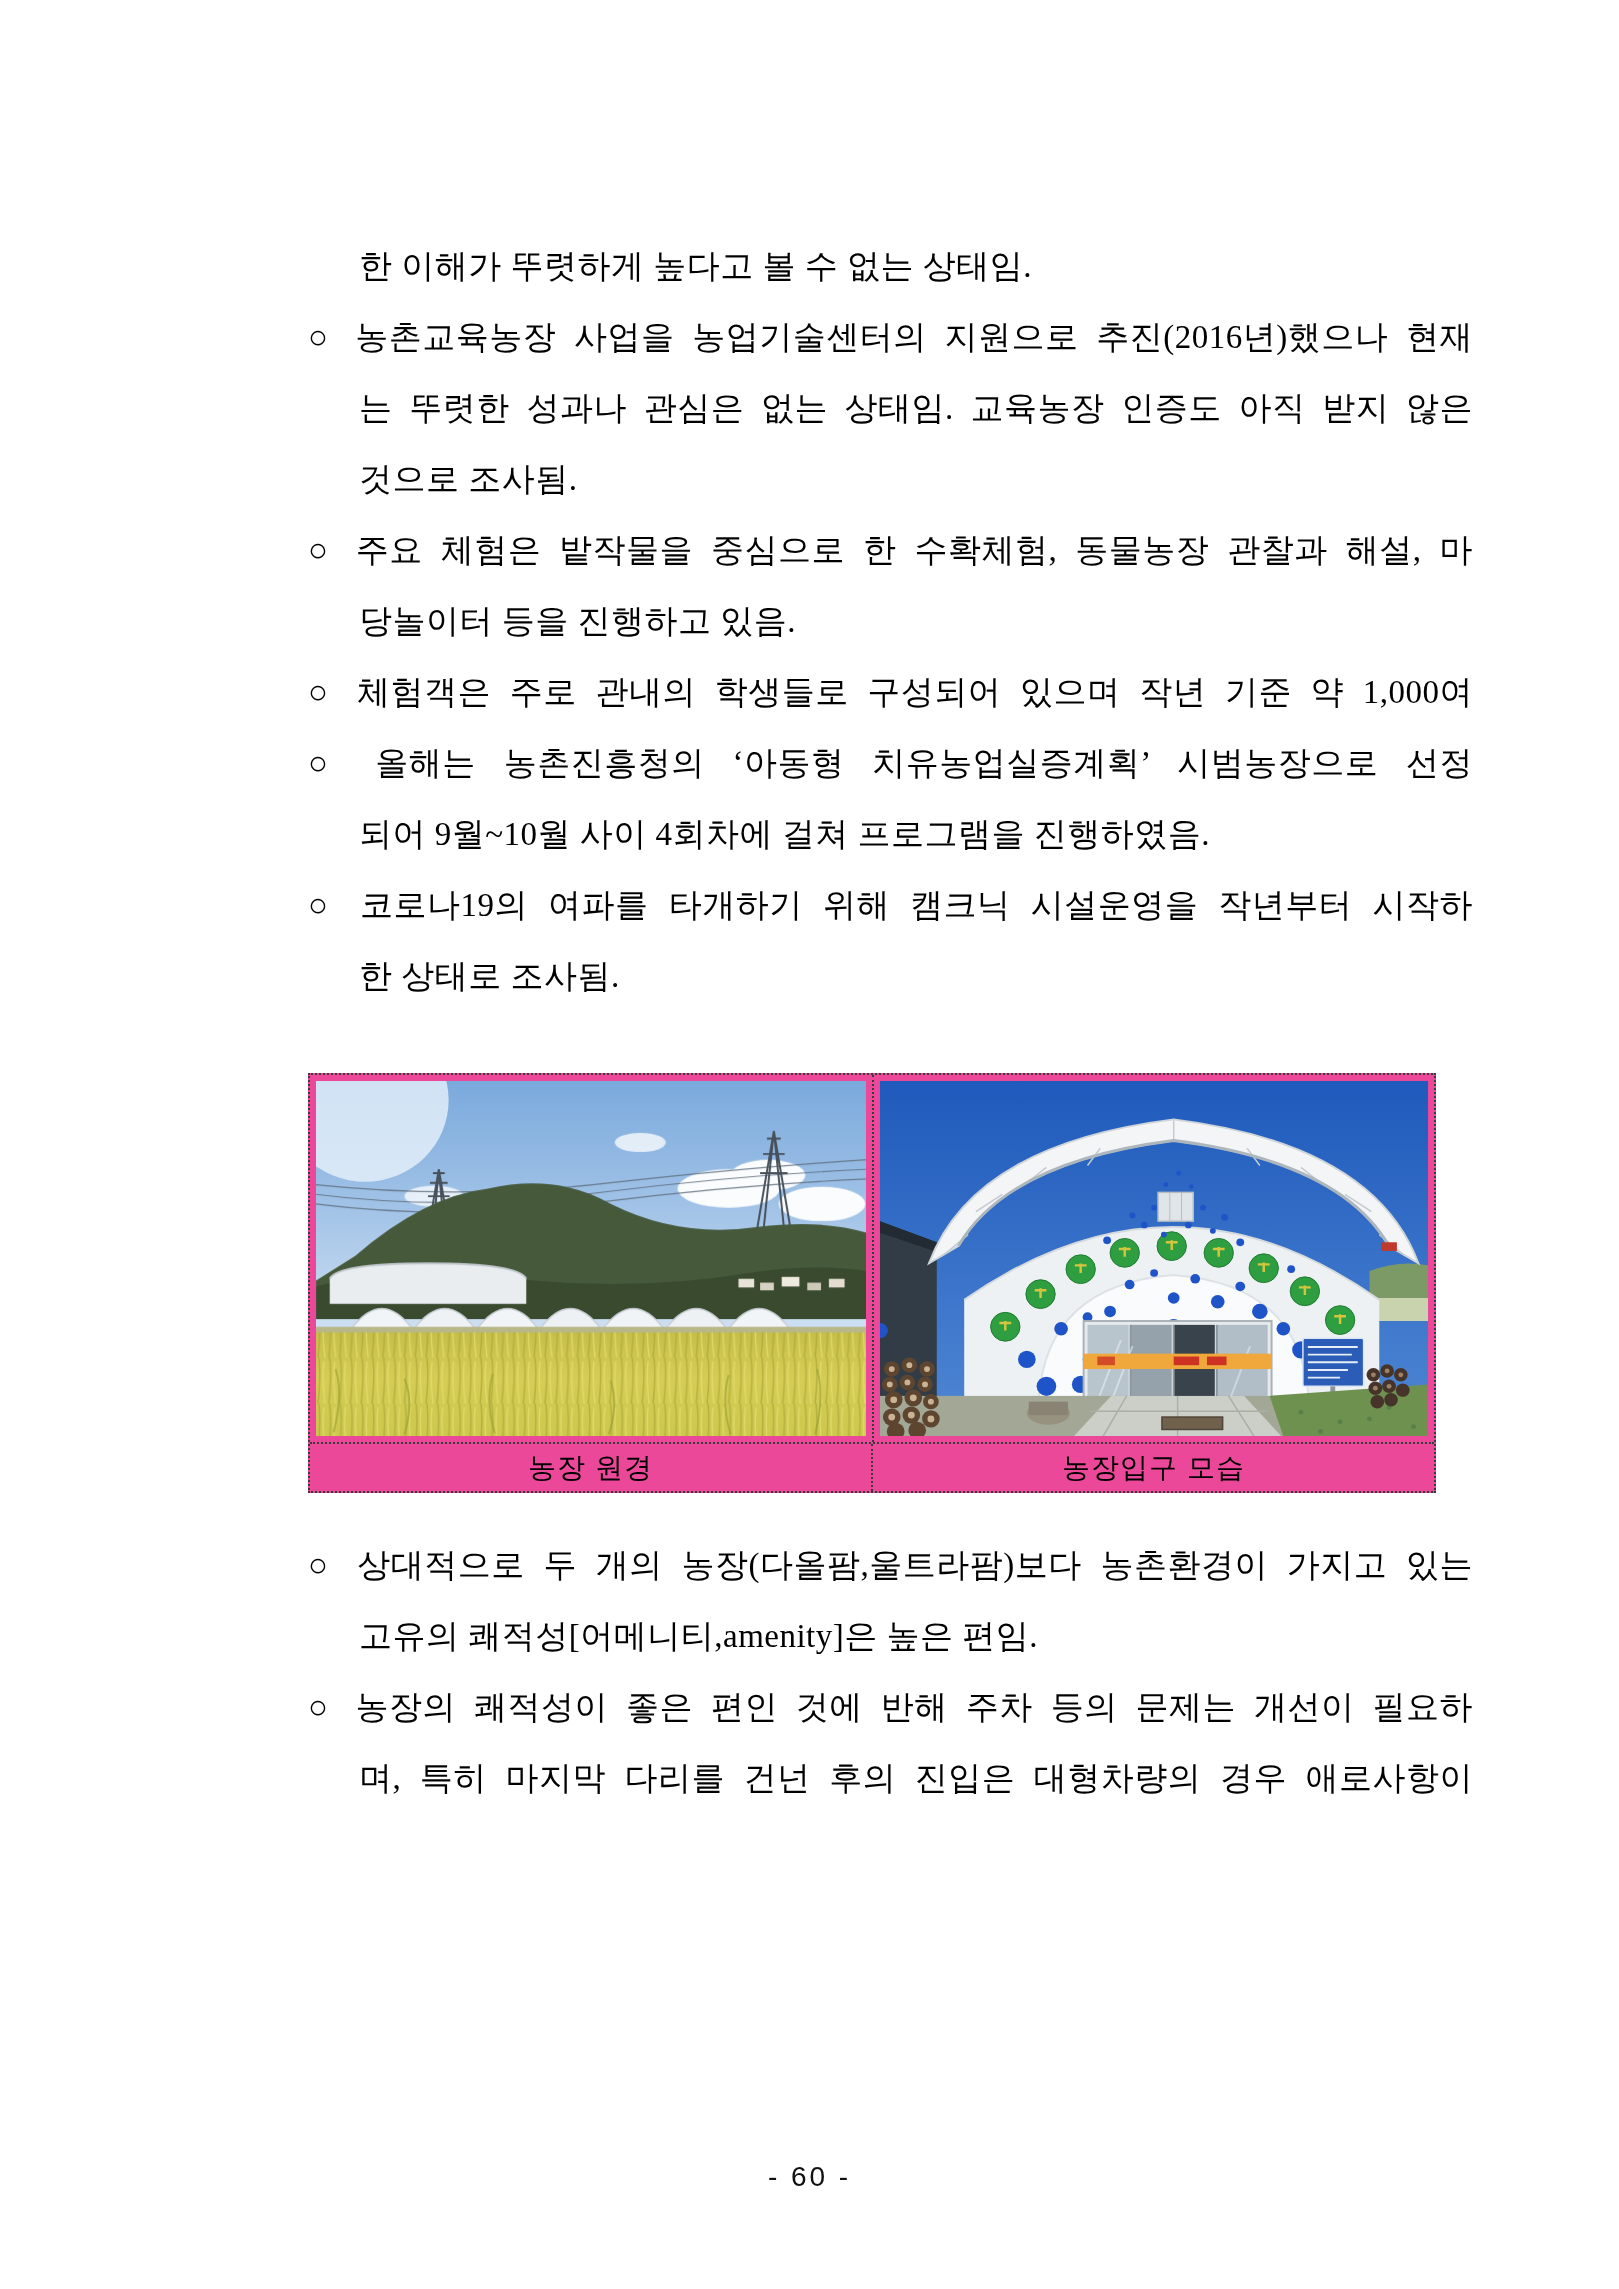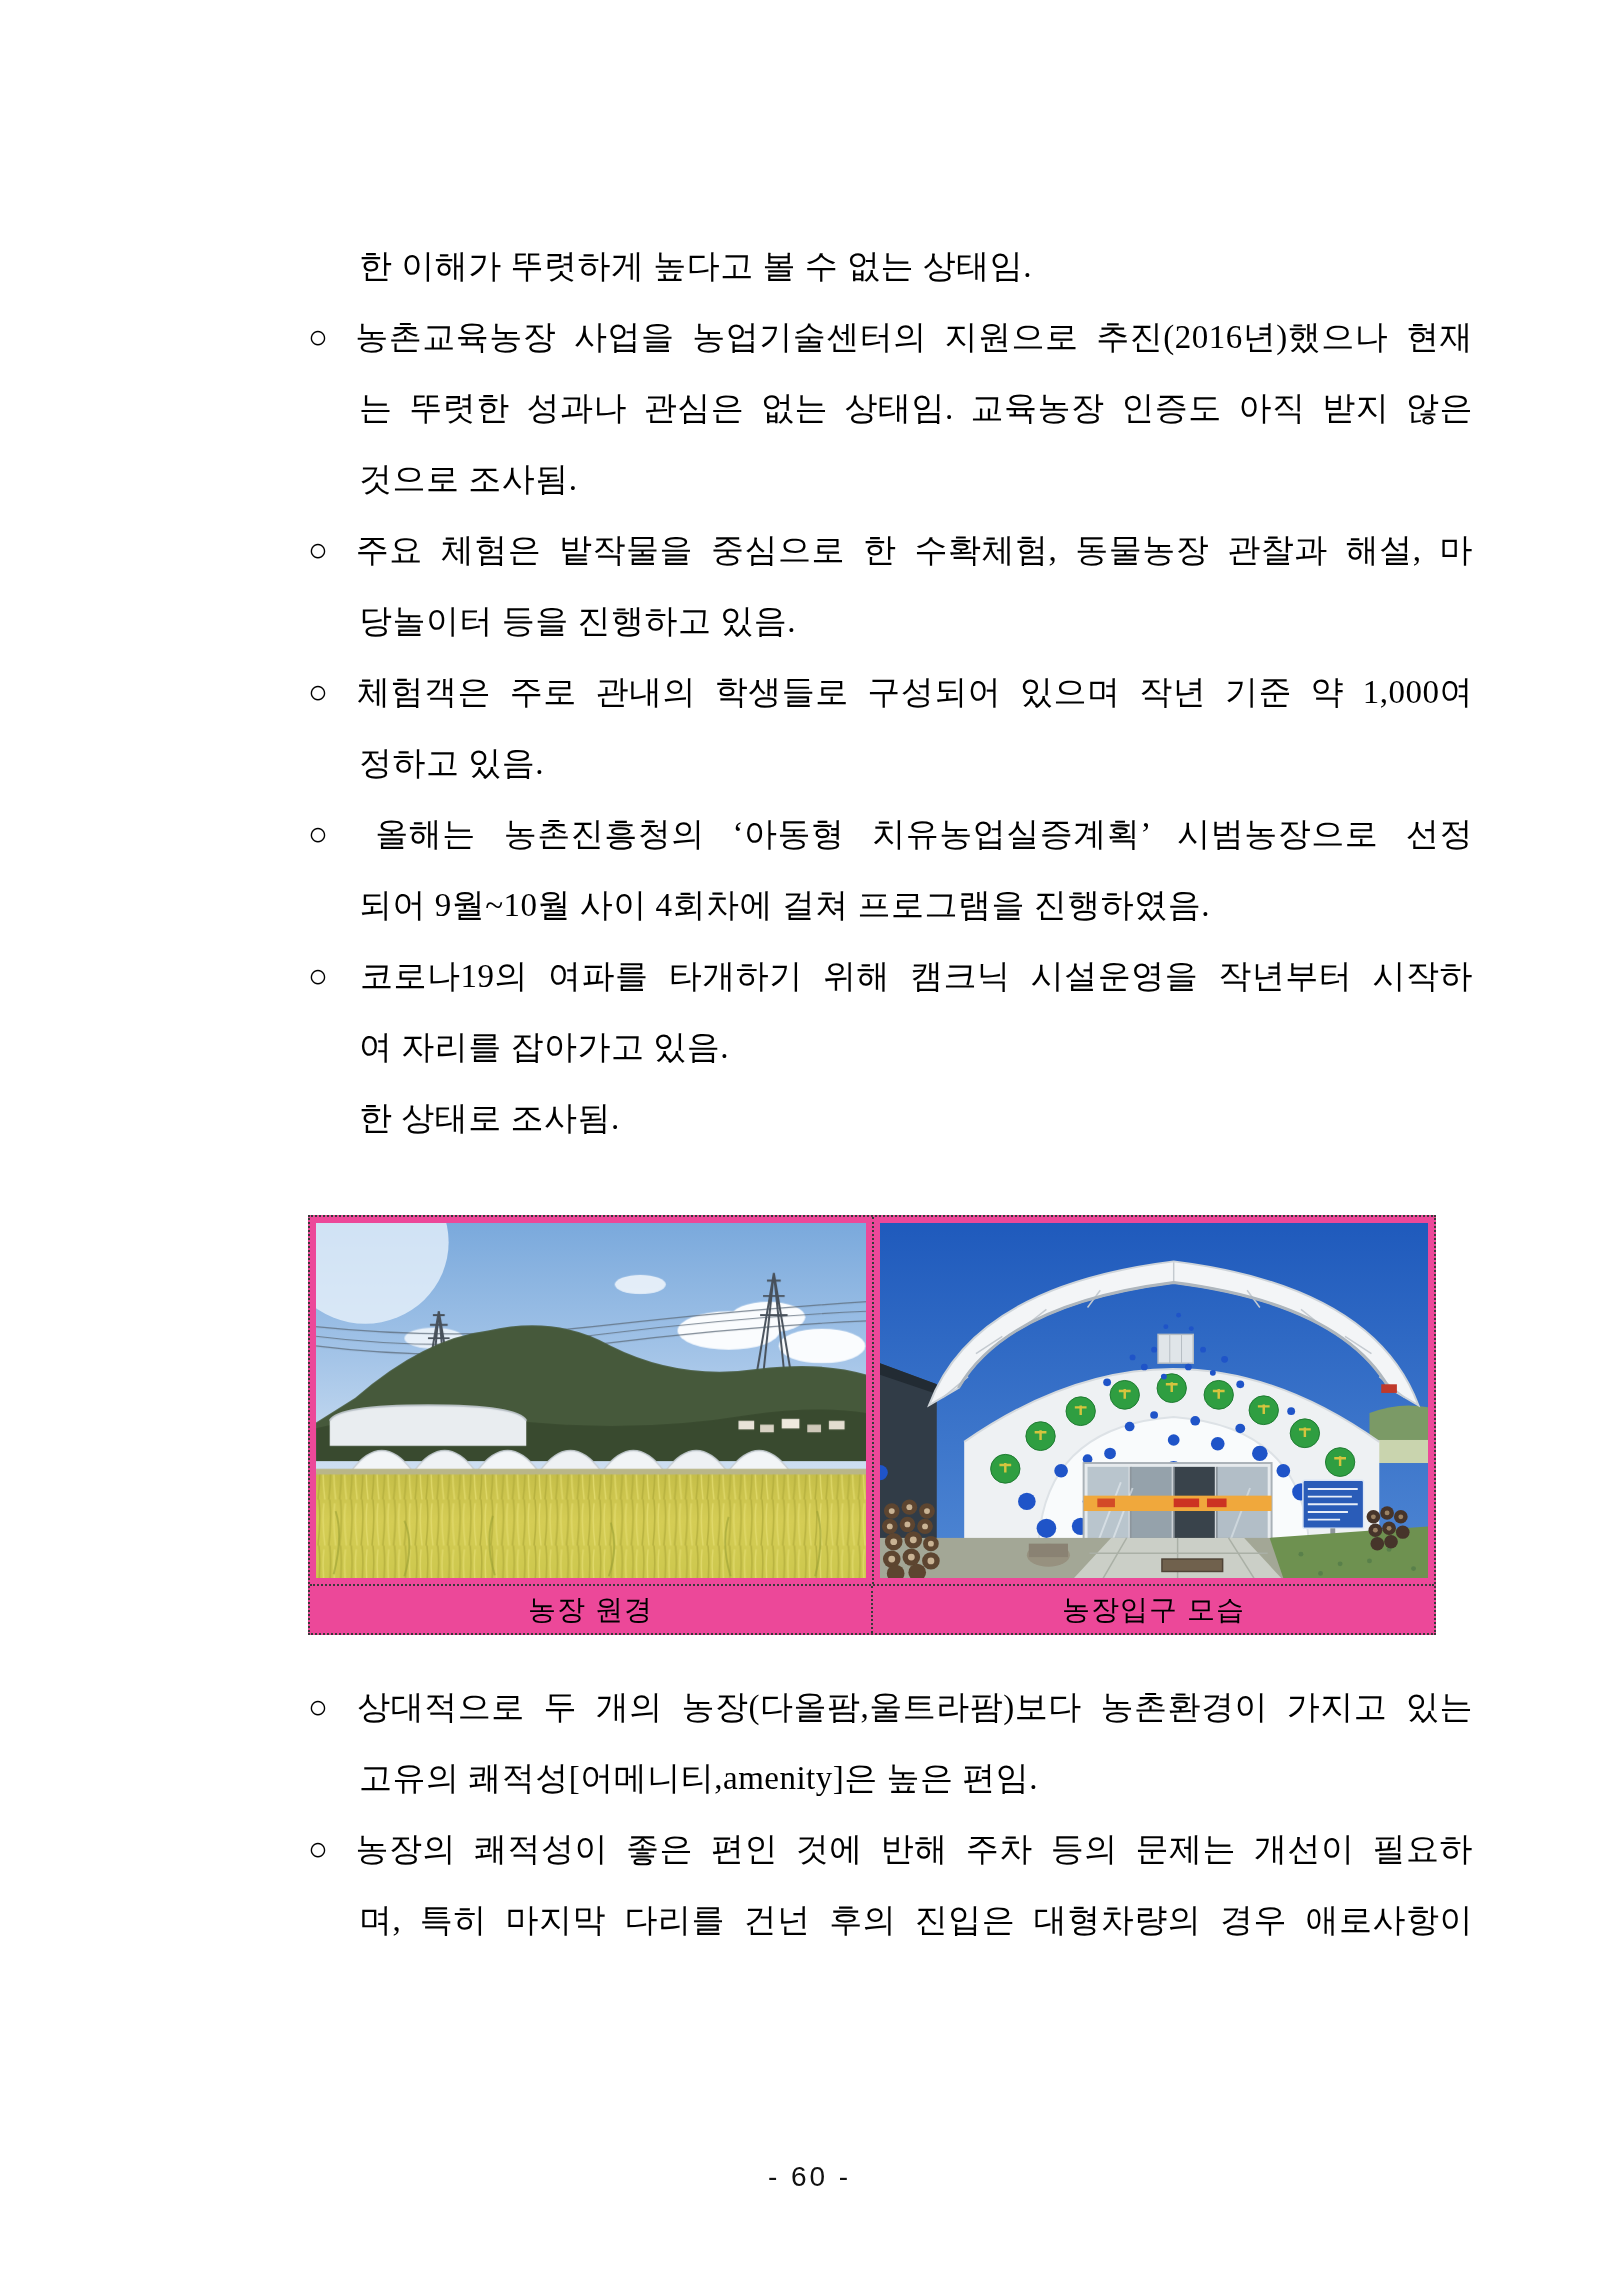--- a/index.html
+++ b/index.html
@@ -86,29 +86,27 @@
           <div class="line cont no-stretch">것으로 조사됨.</div>
         </div>
         <div class="para">
           <div class="line first stretch"><span class="bullet">○</span> 주요 체험은 밭작물을 중심으로 한 수확체험, 동물농장 관찰과 해설, 마</div>
           <div class="line cont no-stretch">당놀이터 등을 진행하고 있음.</div>
         </div>
         <div class="para">
           <div class="line first stretch"><span class="bullet">○</span> 체험객은 주로 관내의 학생들로 구성되어 있으며 작년 기준 약 1,000여</div>
         </div>
         <div class="para">
-          <div class="line cont no-stretch">정하고 있음.</div>
         </div>
         <div class="para">
           <div class="line first stretch"><span class="bullet">○</span> 올해는 농촌진흥청의 ‘아동형 치유농업실증계획’  시범농장으로 선정</div>
           <div class="line cont no-stretch">되어 9월~10월 사이 4회차에 걸쳐 프로그램을 진행하였음.</div>
         </div>
         <div class="para">
           <div class="line first stretch"><span class="bullet">○</span> 코로나19의 여파를 타개하기 위해 캠크닉 시설운영을 작년부터 시작하</div>
-          <div class="line cont no-stretch">여 자리를 잡아가고 있음.</div>
         </div>
         <div class="para">
           <div class="line cont no-stretch">한 상태로 조사됨.</div>
         </div>
       </div>
 
     <div class="figure">
       <div class="photo-row">
         <div class="photo-cell">
 

